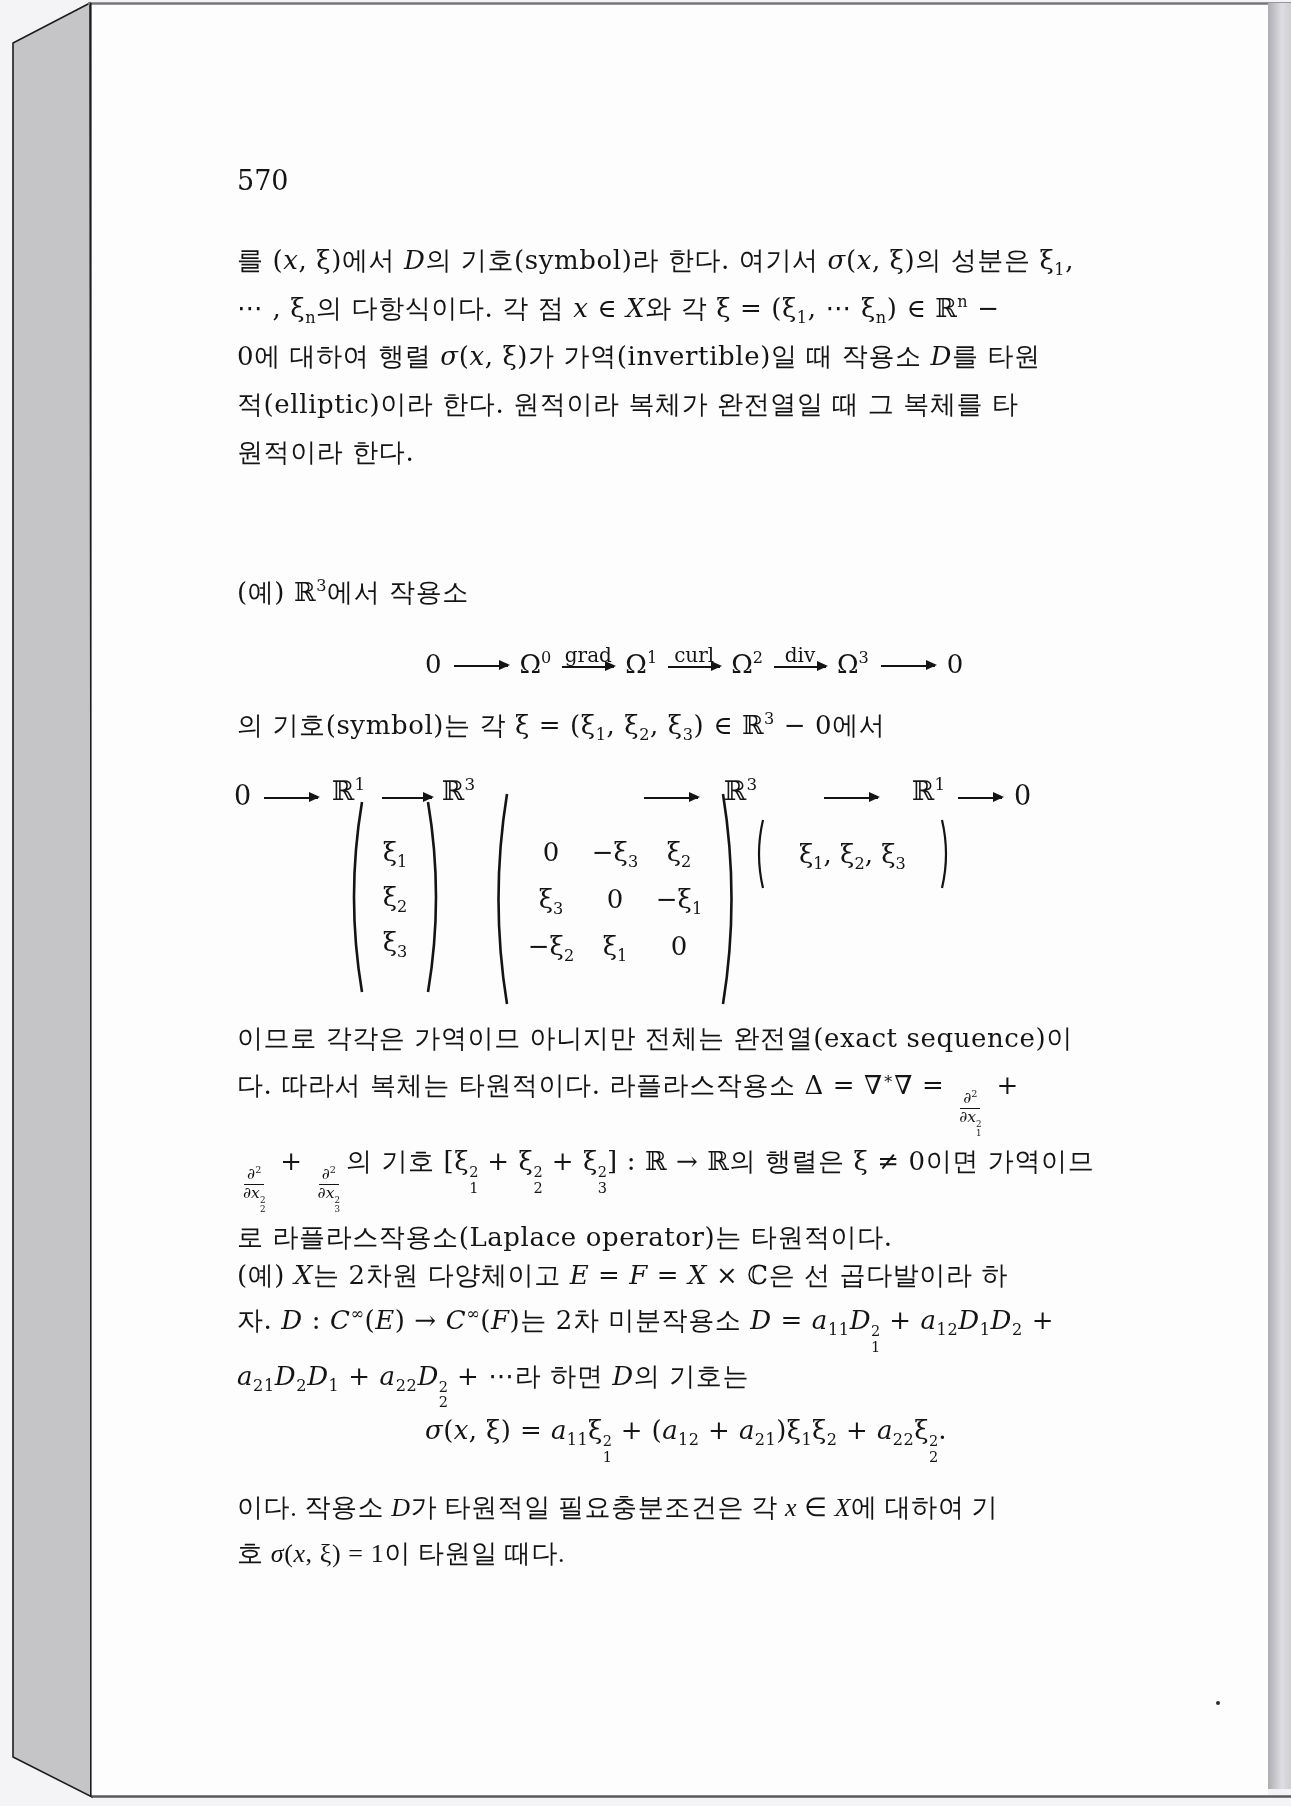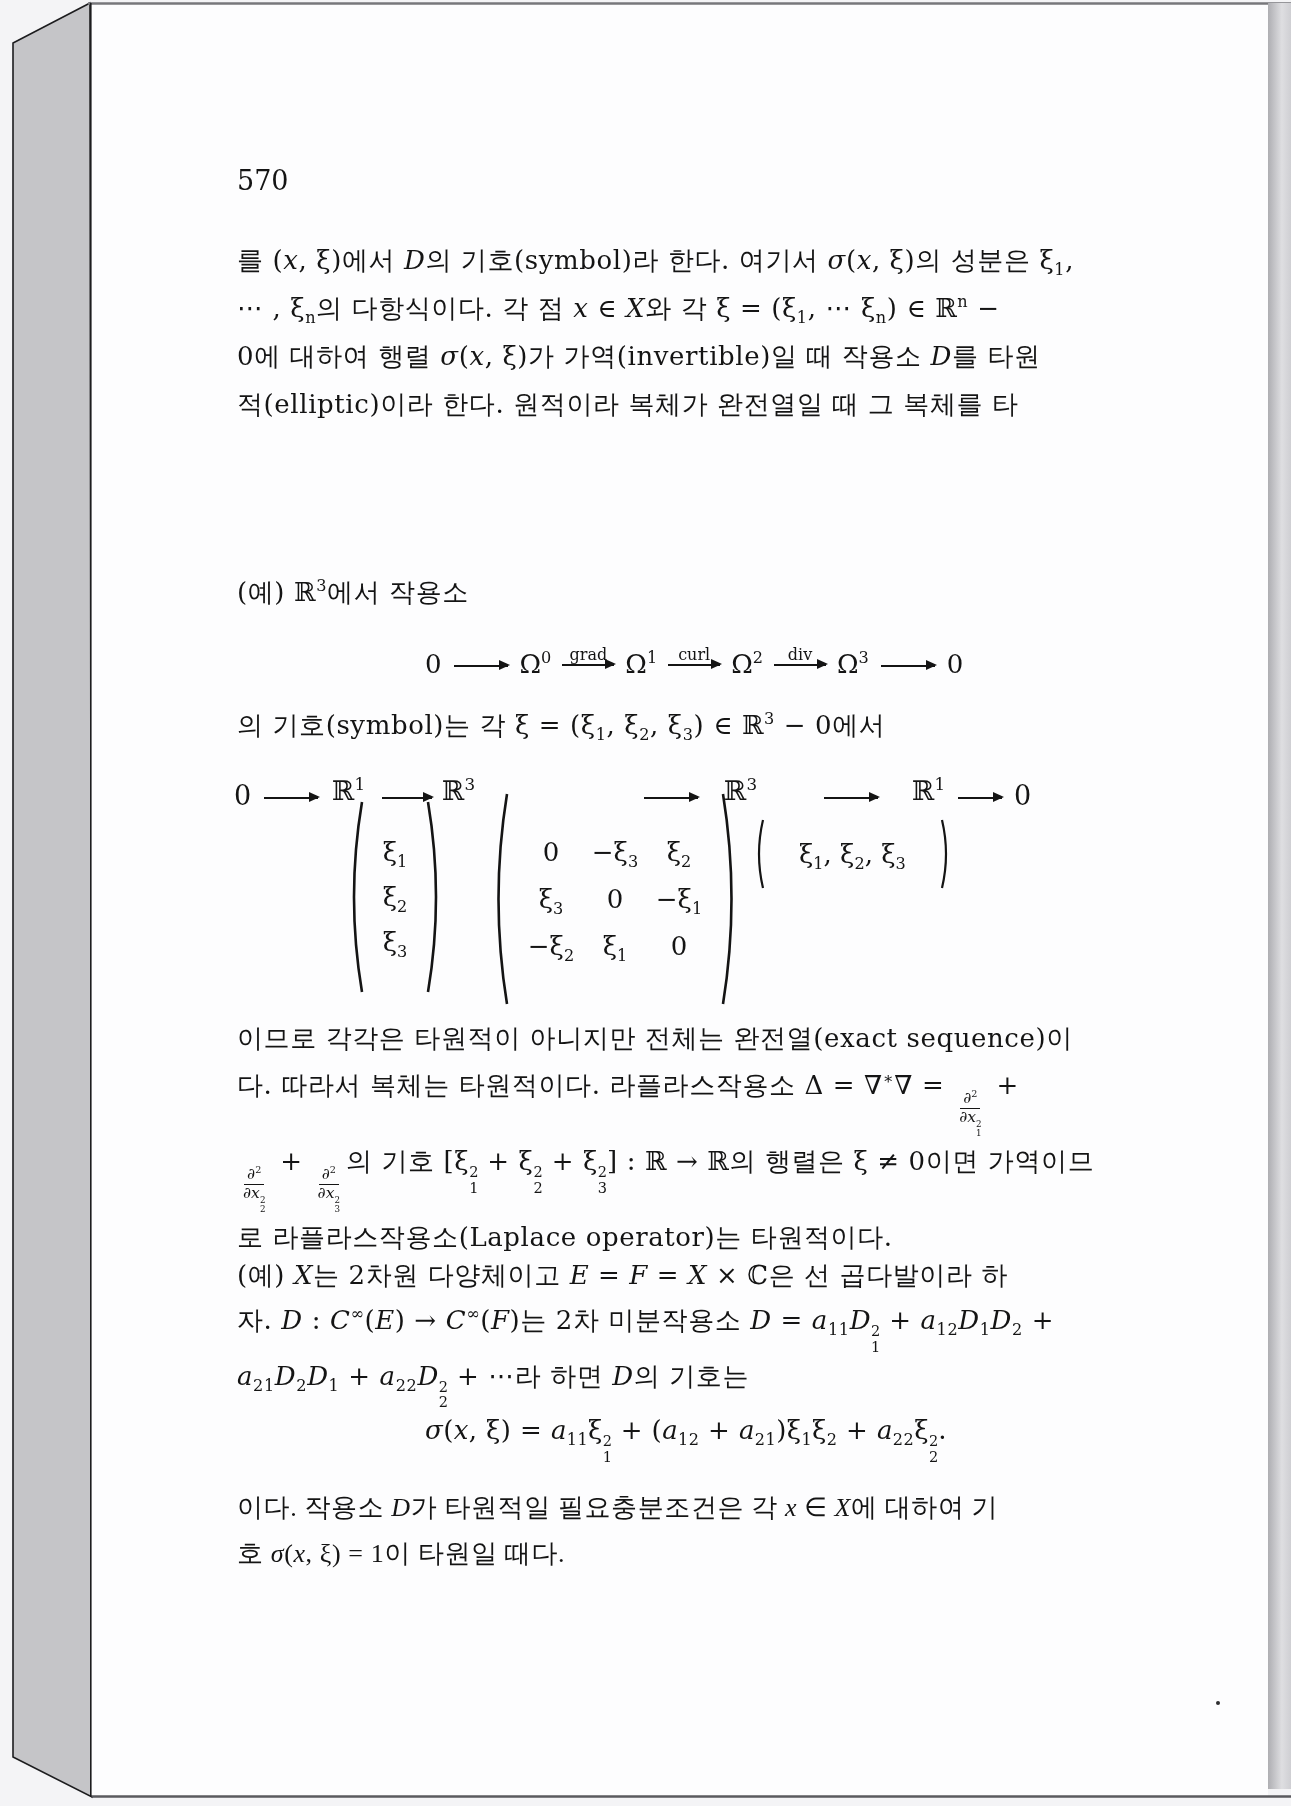--- a/index.html
+++ b/index.html
@@ -38,21 +38,21 @@
     border-left:11px solid #141414;border-top:5px solid transparent;border-bottom:5px solid transparent;}
   .arr-i{position:relative;display:block;height:2px;background:#141414;}
   .arr-i::after{content:"";position:absolute;right:-2px;top:-5px;width:0;height:0;
     border-left:11px solid #141414;border-top:5px solid transparent;border-bottom:5px solid transparent;}
 
   .heading{position:absolute;font-size:26px;letter-spacing:0.6px;white-space:nowrap;}
 
   .seq{position:absolute;left:333px;top:638px;height:46px;display:flex;align-items:center;font-size:26px;}
   .seq .term{margin:0 2px;}
   .seq-arrow{display:inline-flex;flex-direction:column;align-items:center;margin:0 9px;transform:translateY(-8px);}
-  .seq-arrow .lbl{font-size:16px;line-height:1;margin-bottom:1px;letter-spacing:0;}
+  .seq-arrow .lbl{font-size:20px;line-height:1;margin-bottom:1px;letter-spacing:0;}
   .seq .plain{width:54px;margin:0 10px;transform:translateY(2px);}
 
   .diagram{position:absolute;left:0;top:770px;width:1180px;height:280px;font-size:27px;}
   .dg-term{position:absolute;line-height:1;}
   .colvec{position:absolute;left:253px;top:24px;display:flex;align-items:center;gap:5px;}
   .colvec .col{display:flex;flex-direction:column;}
   .colvec .col span{height:45px;line-height:45px;min-width:46px;text-align:center;font-size:26px;}
   .matrix{position:absolute;left:396px;top:16px;display:flex;align-items:center;gap:7px;}
   .matrix .grid{display:grid;grid-template-columns:repeat(3,64px);grid-auto-rows:47px;
     align-items:center;justify-items:center;font-size:26px;}
@@ -81,20 +81,21 @@
 
   <div class="page-content">
 
     <div class="page-number">570</div>
 
     <div class="para" id="p1" style="left:147px;top:233px;line-height:48px;">
       <span class="tl">를 (<i>x</i>, ξ)에서 <i>D</i>의 기호(symbol)라 한다. 여기서 <i>σ</i>(<i>x</i>, ξ)의 성분은 ξ<sub>1</sub>,</span>
       <span class="tl">⋯ , ξ<sub>n</sub>의 다항식이다. 각 점 <i>x</i> ∈ <i>X</i>와 각 ξ = (ξ<sub>1</sub>, ⋯ ξ<sub>n</sub>) ∈ ℝ<sup>n</sup> −</span>
       <span class="tl">0에 대하여 행렬 <i>σ</i>(<i>x</i>, ξ)가 가역(invertible)일 때 작용소 <i>D</i>를 타원</span>
       <span class="tl">적(elliptic)이라 한다. 원적이라 복체가 완전열일 때 그 복체를 타</span>
+      <span class="tl">원적이라 한다.</span>
     </div>
 
     <div class="heading" style="left:147px;top:572px;">(예) ℝ<sup>3</sup>에서 작용소</div>
 
     <div class="seq">
       <span class="term">0</span>
       <span class="arr-i plain"></span>
       <span class="term">Ω<sup>0</sup></span>
       <span class="seq-arrow">
         <span class="lbl">grad</span>
@@ -169,21 +170,21 @@
           <path d="M11 3 Q3 37 11 71" fill="none" stroke="#141414" stroke-width="2.2"></path>
         </svg>
         <span class="rv">ξ<sub>1</sub>, ξ<sub>2</sub>, ξ<sub>3</sub></span>
         <svg width="14" height="74" viewBox="0 0 14 74">
           <path d="M3 3 Q11 37 3 71" fill="none" stroke="#141414" stroke-width="2.2"></path>
         </svg>
       </div>
     </div>
 
     <div class="para" style="left:147px;top:1012px;line-height:47px;">
-      <span class="tl">이므로 각각은 타원적이 아니지만 전체는 완전열(exact sequence)이</span>
+      <span class="tl">이므로 각각은 가역이므 아니지만 전체는 완전열(exact sequence)이</span>
       <span class="tl">다. 따라서 복체는 타원적이다. 라플라스작용소 Δ = ∇<sup>∗</sup>∇ = <span class="frac">
             <span class="num">∂<sup>2</sup></span>
             <span class="den">∂<i>x</i><span class="vs">
                 <span>2</span>
                 <span>1</span>
               </span></span>
           </span> +</span>
       <span class="tl"><span class="frac">
             <span class="num">∂<sup>2</sup></span>
             <span class="den">∂<i>x</i><span class="vs">

